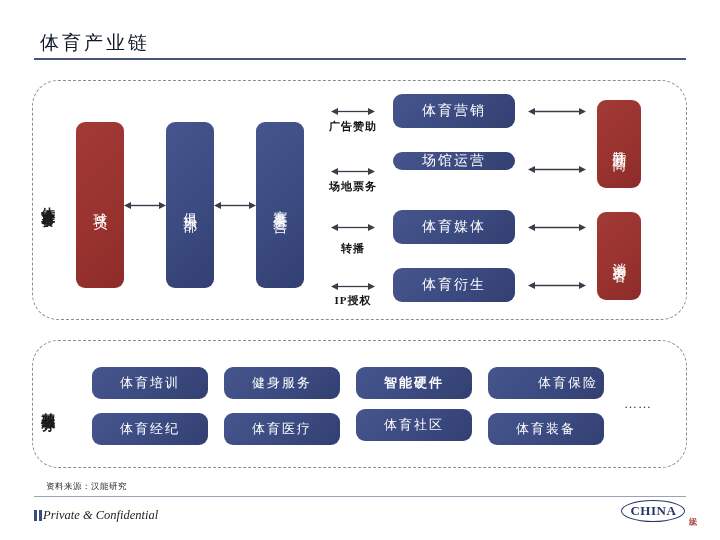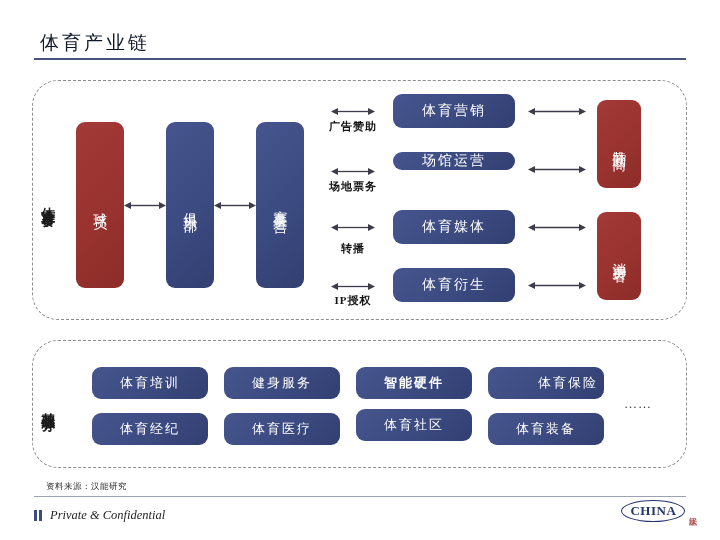--- a/index.html
+++ b/index.html
@@ -185,21 +185,20 @@
     background: #9aa2b4;
   }
   #footer-bar {
     position: absolute;
     left: 34px;
     top: 503px;
     width: 400px;
     height: 24px;
     display: flex;
     align-items: center;
-    gap: 7px;
   }
   #footer-mark {
     display: inline-block;
     width: 9px;
     height: 11px;
     position: relative;
   }
   #footer-mark i {
     position: absolute;
     top: 0;

